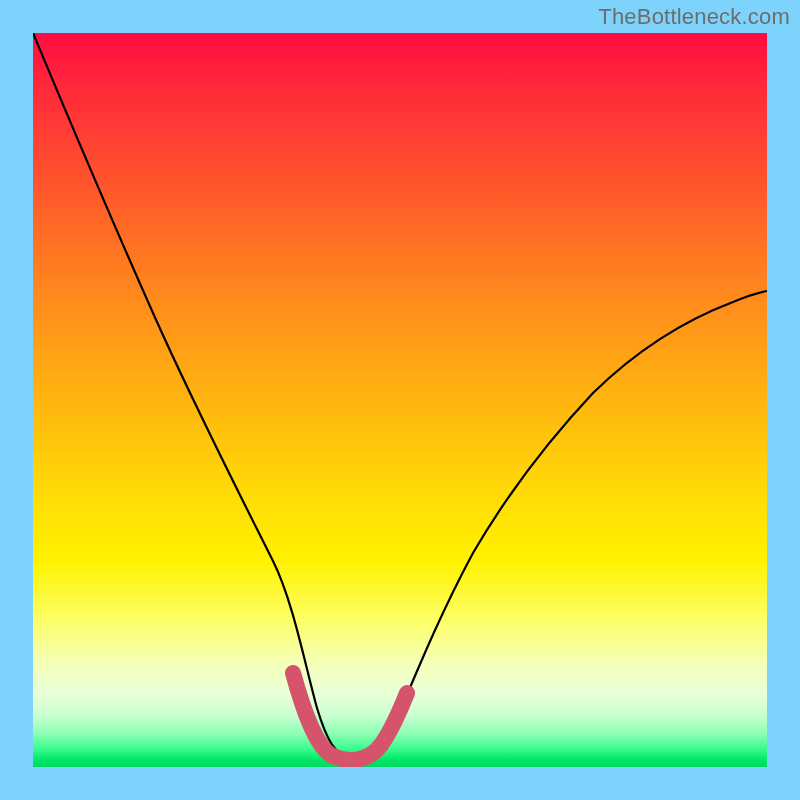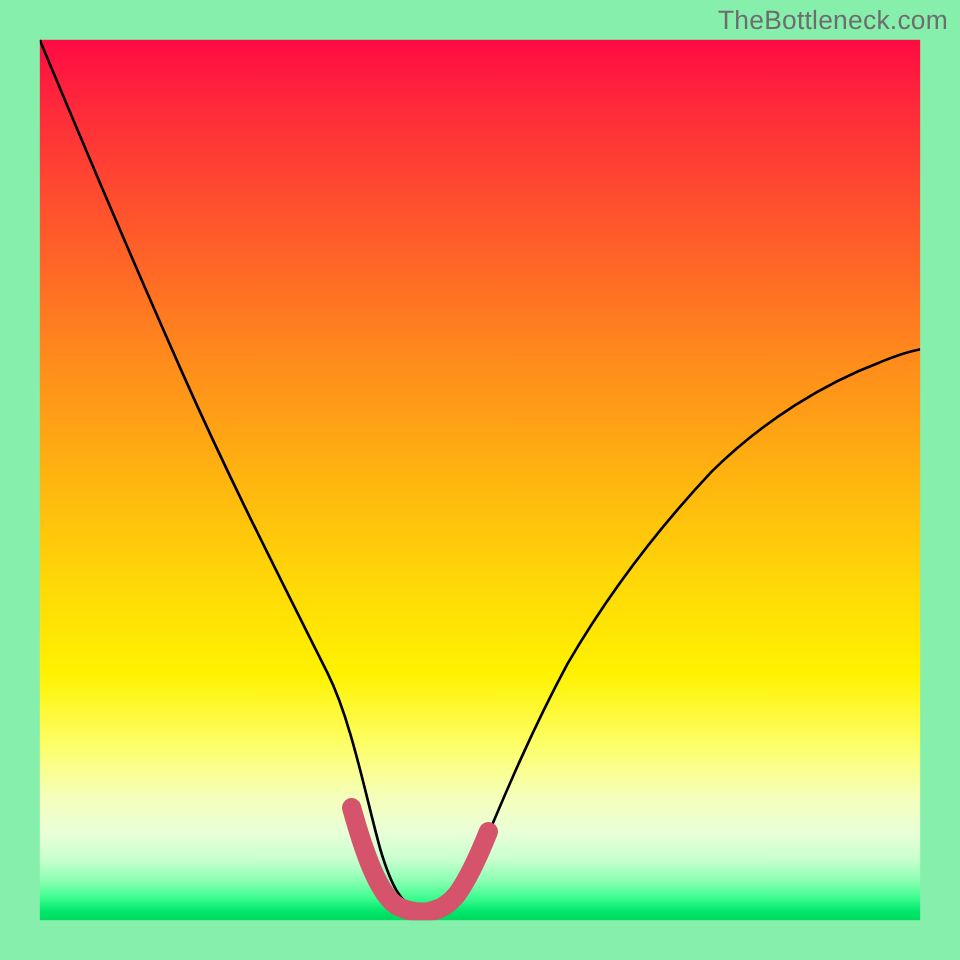--- a/index.html
+++ b/index.html
@@ -8,21 +8,21 @@
     width: 800px;
     height: 800px;
     background: #000;
     overflow: hidden;
     font-family: Arial, Helvetica, sans-serif;
   }
   .frame {
     position: relative;
     width: 800px;
     height: 800px;
-    background: #86efac;
+    background: #7dd3fc;
   }
   .watermark {
     position: absolute;
     top: 4px;
     right: 10px;
     color: #6d6d6d;
     font-size: 22px;
     font-weight: 500;
     letter-spacing: 0.2px;
     z-index: 20;

